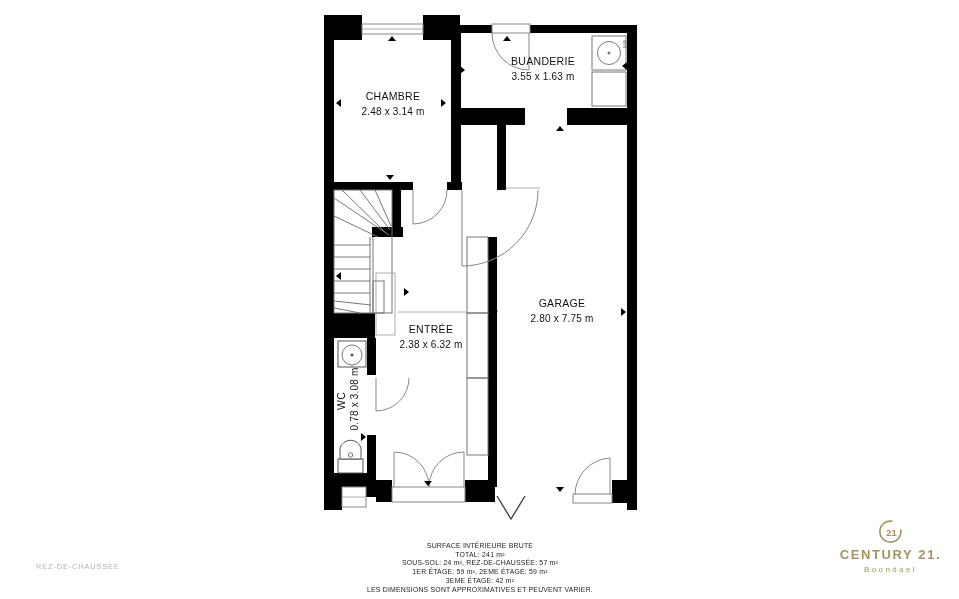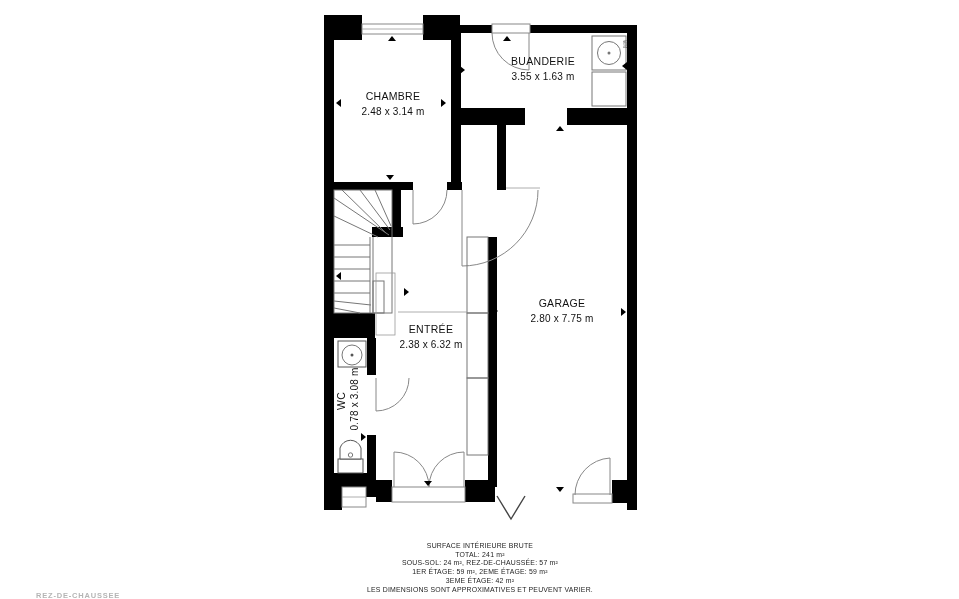--- a/index.html
+++ b/index.html
@@ -11,21 +11,21 @@
   .thin2{stroke:#999;stroke-width:0.8;fill:none;}
   .door{stroke:#888;stroke-width:1;fill:none;}
   .opening{fill:#fff;stroke:#888;stroke-width:1;}
   .fixture{stroke:#555;stroke-width:1;fill:#fff;}
   .marker{fill:#000;}
   .room-label{fill:#111;font-size:10.5px;letter-spacing:.3px;text-anchor:middle;}
   .room-dims{fill:#111;font-size:10px;letter-spacing:.2px;text-anchor:middle;}
   .tiny-label{fill:#666;font-size:4.5px;text-anchor:middle;}
   .footer-center{position:absolute;left:230px;top:542px;width:500px;text-align:center;
                  font-size:6.9px;line-height:8.7px;color:#1c1c1c;letter-spacing:.2px;}
-  .floor-label{position:absolute;left:36px;top:591px;font-size:7.5px;color:#b5b5b5;letter-spacing:.8px;font-weight:bold;}
+  .floor-label{position:absolute;left:36px;top:562px;font-size:7.5px;color:#b5b5b5;letter-spacing:.8px;}
   .logo{position:absolute;left:833px;top:518px;width:115px;text-align:center;color:#A39363;}
   .logo .seal{display:block;margin:0 auto;}
   .brand-name{font-size:13px;font-weight:bold;letter-spacing:1.6px;margin-top:1px;white-space:nowrap;}
   .agency-name{font-size:8px;letter-spacing:2.4px;margin-top:3px;}
 </style>
 </head>
 <body>
 
 <div id="page">
 
@@ -173,14 +173,22 @@
     <div>SURFACE INTÉRIEURE BRUTE</div>
     <div>TOTAL: 241 m²</div>
     <div>SOUS-SOL: 24 m², REZ-DE-CHAUSSÉE: 57 m²</div>
     <div>1ER ÉTAGE: 59 m², 2EME ÉTAGE: 59 m²</div>
     <div>3EME ÉTAGE: 42 m²</div>
     <div>LES DIMENSIONS SONT APPROXIMATIVES ET PEUVENT VARIER.</div>
   </div>
 
   <div class="floor-label">REZ-DE-CHAUSSEE</div>
 
+  <div class="logo">
+    <svg class="seal" width="28" height="28" viewBox="0 0 28 28">
+      <path d="M23.66,11.41 A10.5,10.5 0 1 1 15.59,3.34" fill="none" stroke="#A39363" stroke-width="1.6"></path>
+      <text x="14.5" y="17.5" text-anchor="middle" font-size="9.5" font-weight="bold" fill="#A39363">21</text>
+    </svg>
+    <div class="brand-name">CENTURY 21.</div>
+    <div class="agency-name">Boondael</div>
+  </div>
 
 </div>
 
 </body></html>

